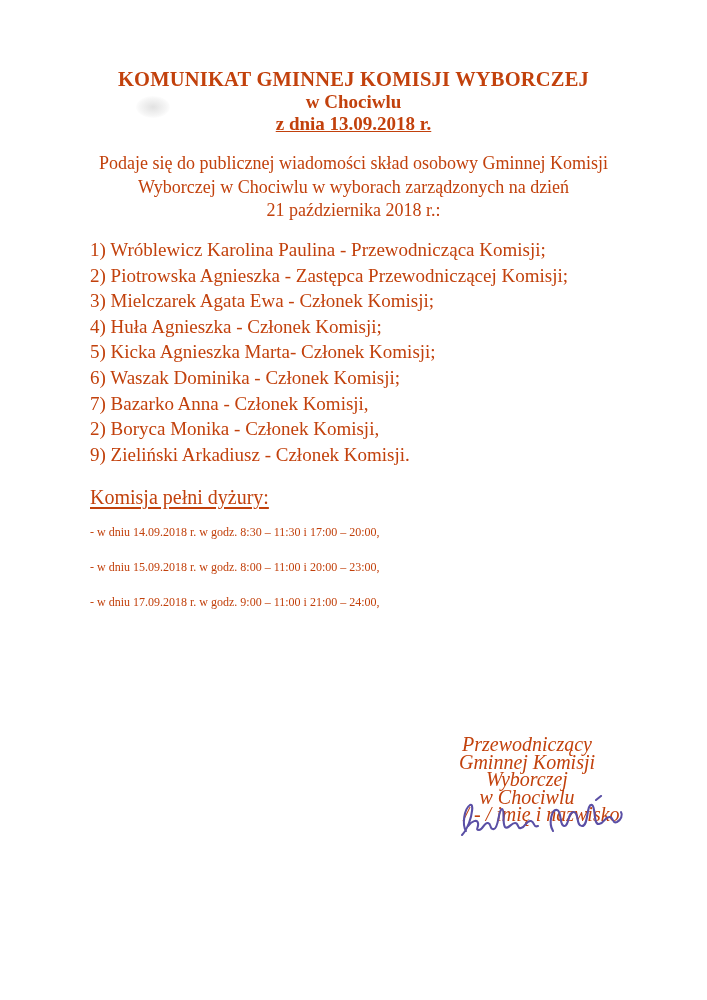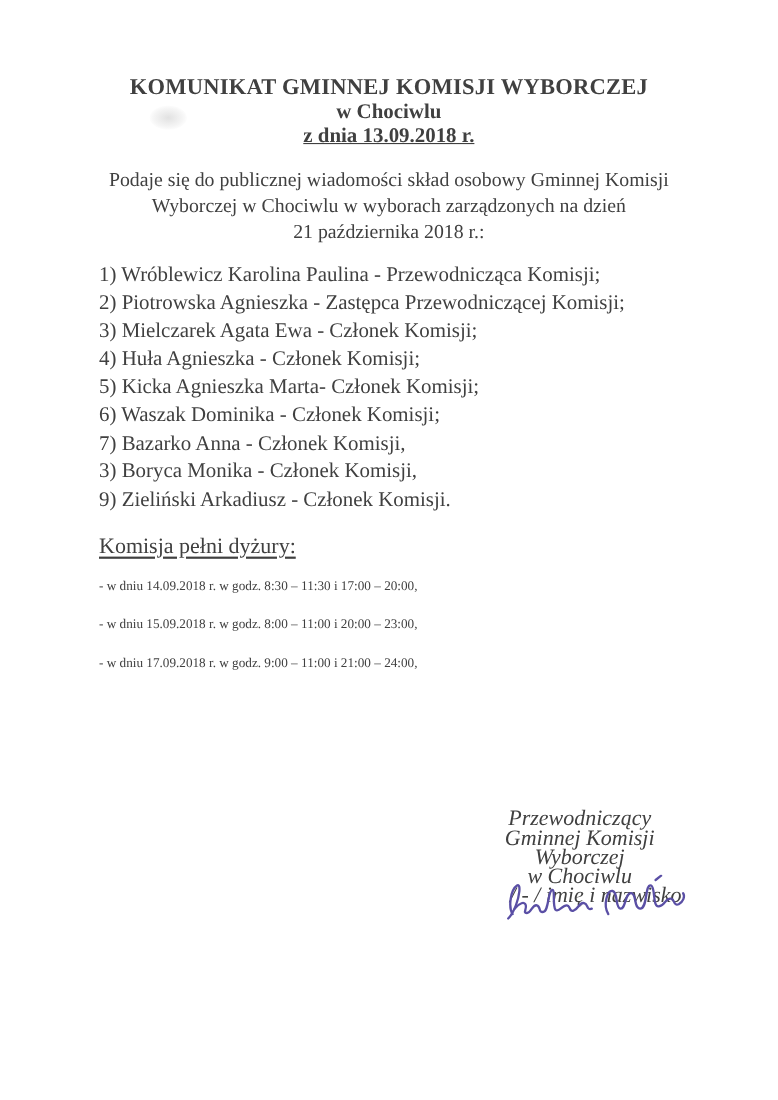--- a/index.html
+++ b/index.html
@@ -29,21 +29,21 @@
   .sig-note { text-align:center; padding-left:29px; }
   .sig-svg { left:458px; top:795px; }
   .smudge {
     left:136px; top:96px; width:34px; height:22px; border-radius:50%;
     background:radial-gradient(ellipse at center, rgba(90,90,90,0.18) 0%, rgba(120,120,120,0.07) 55%, rgba(0,0,0,0) 75%);
   }
 </style>
 </head>
 <body>
 
-<div class="page" style="color: #404040; background: rgb(255, 255, 255);">
+<div class="page" style="color: #c2410c; background: rgb(255, 255, 255);">
 
   <div class="abs smudge"></div>
 
   <div class="abs title-block">
     <div class="title-line1">KOMUNIKAT GMINNEJ KOMISJI WYBORCZEJ</div>
     <div class="title-line2">w Chociwlu</div>
     <div class="title-line3">z dnia 13.09.2018 r.</div>
   </div>
 
   <div class="abs intro">
@@ -53,21 +53,21 @@
   </div>
 
   <div class="abs members">
     <div>1) Wróblewicz Karolina Paulina - Przewodnicząca Komisji;</div>
     <div>2) Piotrowska Agnieszka - Zastępca Przewodniczącej Komisji;</div>
     <div>3) Mielczarek Agata Ewa - Członek Komisji;</div>
     <div>4) Huła Agnieszka - Członek Komisji;</div>
     <div>5) Kicka Agnieszka Marta- Członek Komisji;</div>
     <div>6) Waszak Dominika - Członek Komisji;</div>
     <div>7) Bazarko Anna - Członek Komisji,</div>
-    <div>3) Boryca Monika - Członek Komisji,</div>
+    <div>2) Boryca Monika - Członek Komisji,</div>
     <div>9) Zieliński Arkadiusz - Członek Komisji.</div>
   </div>
 
   <div class="abs duty-heading">Komisja pełni dyżury:</div>
 
   <div class="abs duties">
     <div>- w dniu 14.09.2018 r. w godz. 8:30 – 11:30 i 17:00 – 20:00,</div>
     <div>- w dniu 15.09.2018 r. w godz. 8:00 – 11:00 i 20:00 – 23:00,</div>
     <div>- w dniu 17.09.2018 r. w godz. 9:00 – 11:00 i 21:00 – 24:00,</div>
   </div>

